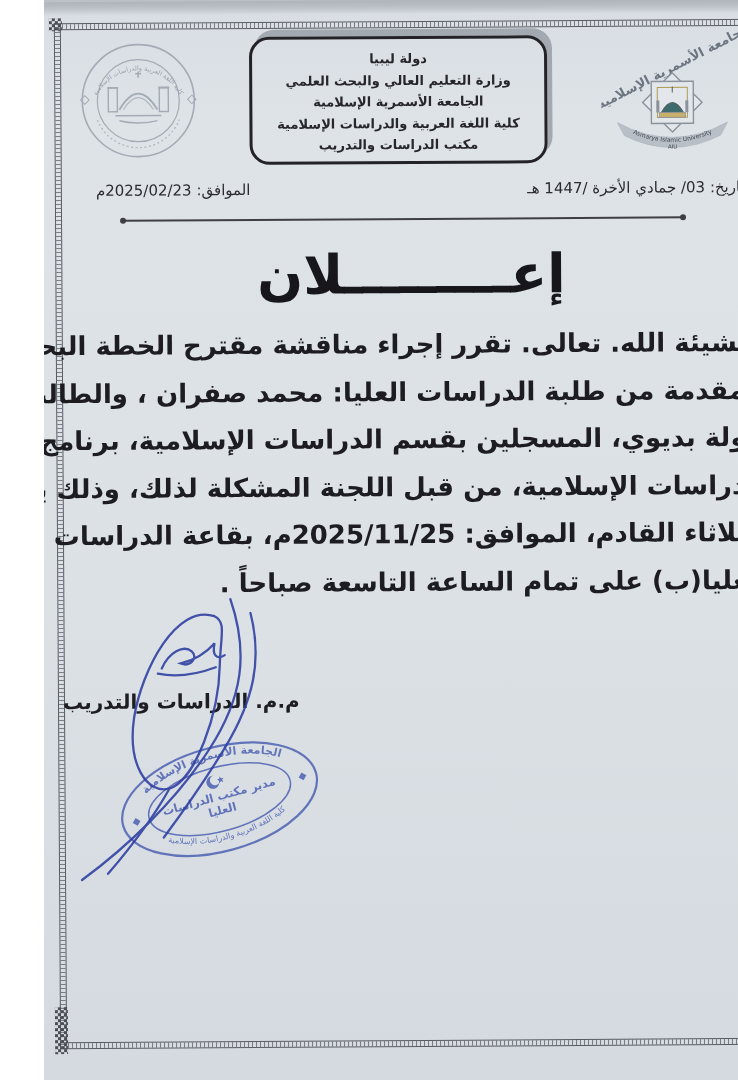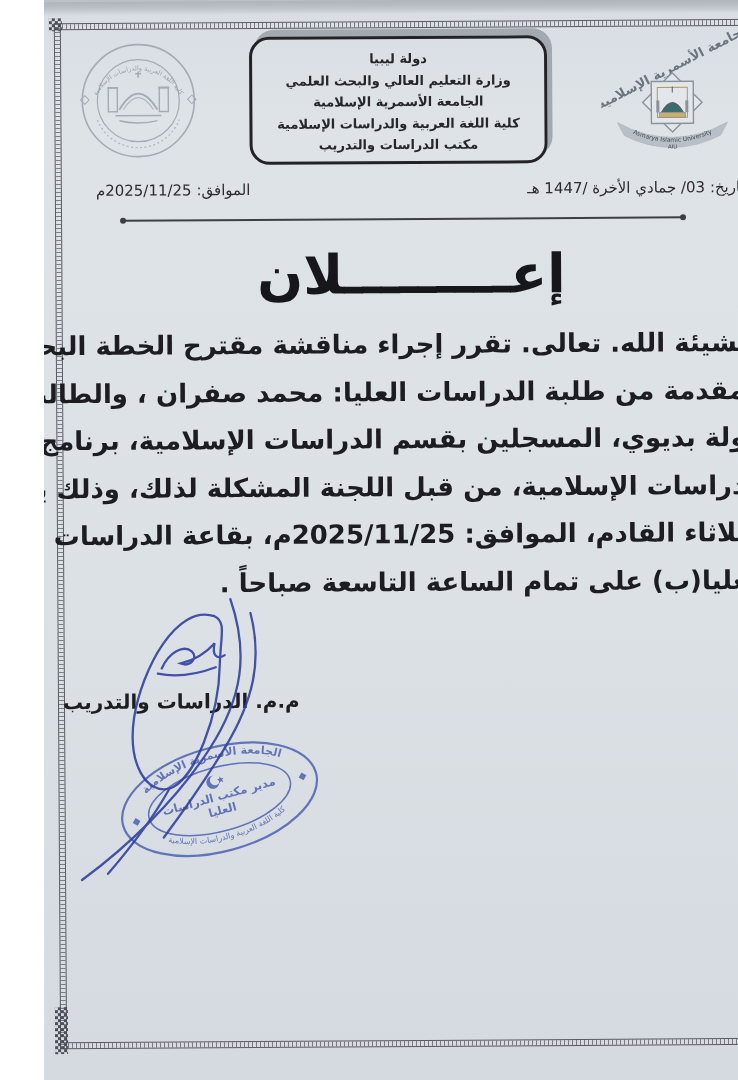--- a/index.html
+++ b/index.html
@@ -117,21 +117,21 @@
     <path d="M 16 96 Q 71 126 126 96 L 119 109 Q 71 133 23 109 Z" fill="#9aa2ac" opacity=".55" stroke="#8a929c" stroke-width=".8"></path>
     <path id="bannerArc" d="M 25 104 Q 71 127 117 104" fill="none"></path>
     <text font-size="6" fill="#3f4650">
       <textPath href="#bannerArc" startOffset="50%" text-anchor="middle">Asmarya Islamic University</textPath>
     </text>
     <text x="71" y="122" text-anchor="middle" font-size="5.5" fill="#3f4650">AIU</text>
   </svg>
 
   <div class="date-row">
     <span>التاريخ: 03/ جمادي الأخرة /1447 هـ</span>
-    <span>الموافق: 2025/11/25م</span>
+    <span>الموافق: 2025/02/23م</span>
   </div>
   <div class="rule"></div>
 
   <div class="title">إعـــــــــلان</div>
 
   <div class="body-text">
     <div class="bl">بمشيئة الله. تعالى. تقرر إجراء مناقشة مقترح الخطة البحثية</div>
     <div class="bl">المقدمة من طلبة الدراسات العليا: محمد صفران ، والطالبة:</div>
     <div class="bl">خولة بديوي، المسجلين بقسم الدراسات الإسلامية، برنامج</div>
     <div class="bl">الدراسات الإسلامية، من قبل اللجنة المشكلة لذلك، وذلك يوم</div>

